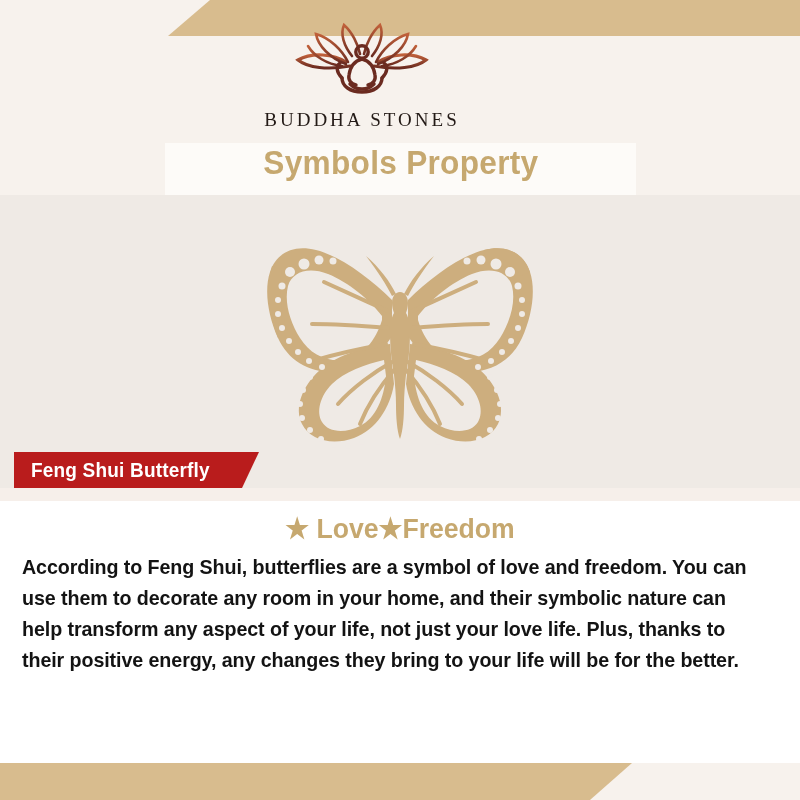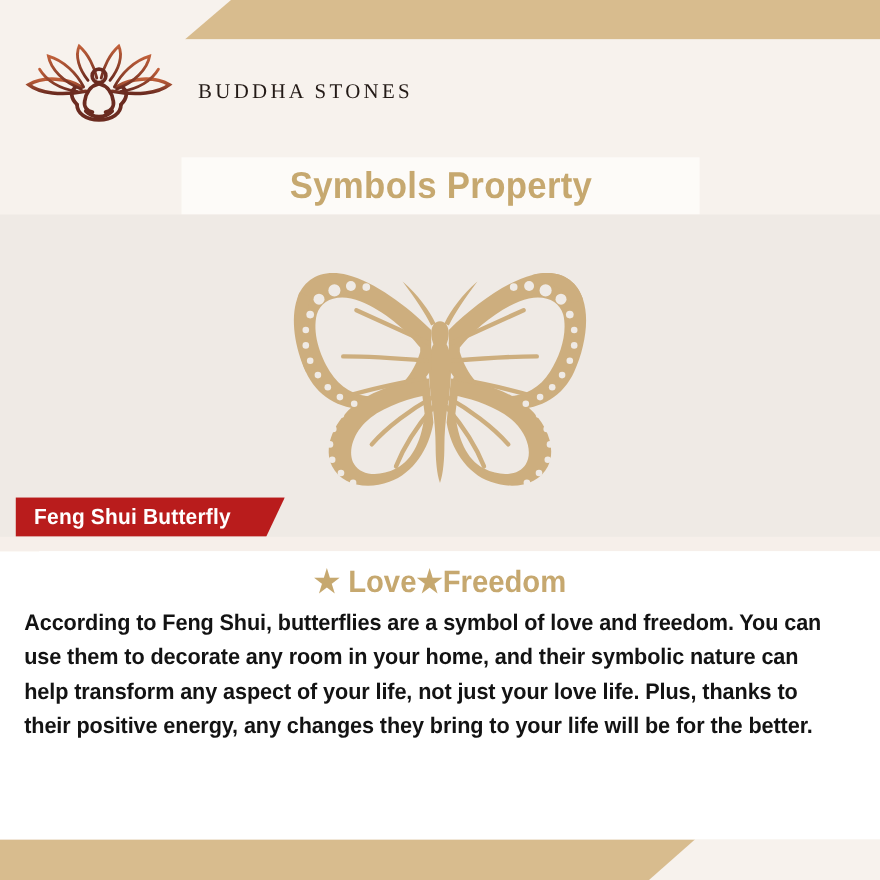--- a/index.html
+++ b/index.html
@@ -24,35 +24,35 @@
   }
   .gold-bottom{
     position:absolute;left:0;top:763px;width:632px;height:37px;
     background:#d8bc8e;
     clip-path:polygon(0 0, 632px 0, 590px 37px, 0 37px);
   }
 
   
   .logo-wrap{
     position:absolute;left:0;top:22px;width:724px;height:120px;
-    display:flex;flex-direction:row;align-items:center;justify-content:flex-start;
+    display:flex;flex-direction:column;align-items:center;justify-content:flex-start;
   }
   .logo-mark{width:180px;height:86px;display:block;}
   .logo-text{
     margin-top:2px;
     font-family:"Liberation Serif", serif;
     font-size:19px;letter-spacing:3.0px;color:#231a16;
     font-weight:400;line-height:1;
   }
 
   
   .title-band{
     position:absolute;left:165px;top:143px;width:471px;height:52px;
     background:#fdfbf8;
-    display:flex;align-items:center;justify-content:center;
+    display:flex;justify-content:center;
   }
   .title-text{
     font-size:34px;font-weight:bold;color:#c6a86f;
     letter-spacing:0.3px;
     transform:scaleX(.93);
     white-space:nowrap;
   }
 
   
   .bfly-panel{

